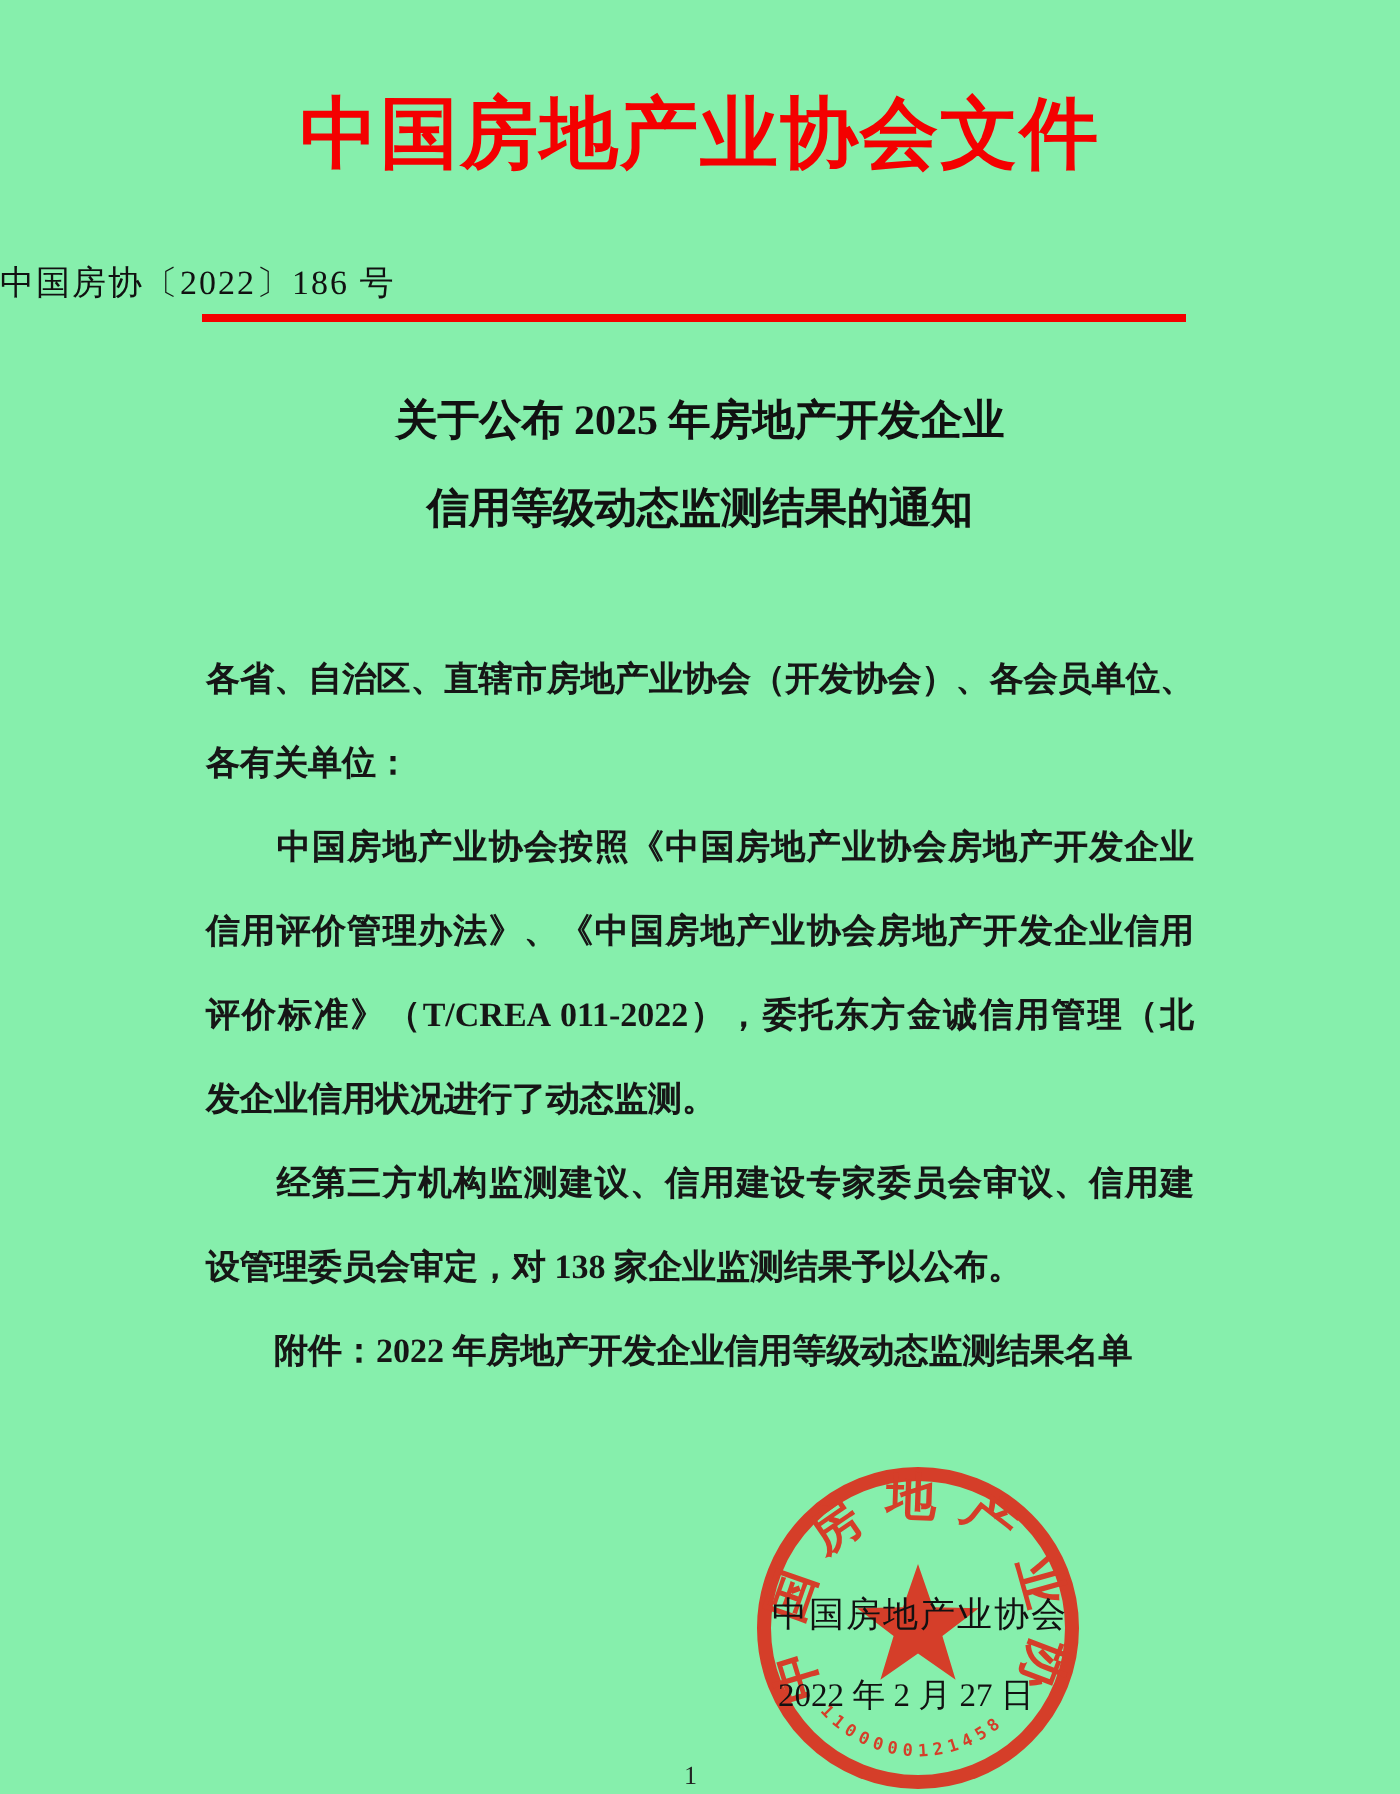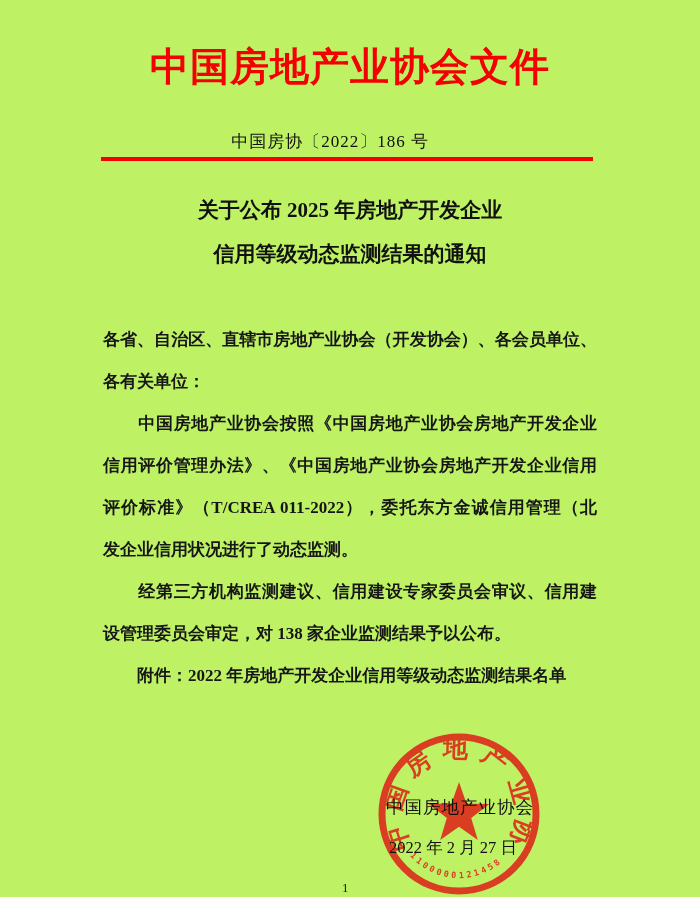--- a/index.html
+++ b/index.html
@@ -1,27 +1,27 @@
 <!DOCTYPE html>
 <html><head>
 <meta charset="utf-8">
 <style>
   html,body{margin:0;padding:0;background:#ffffff;}
   .page{
-    position:relative;width:700px;height:897px;background:#bef264;
+    position:relative;width:700px;height:897px;background:#86efac;
     font-family:"Liberation Serif","DejaVu Serif",serif;color:#1b1b1b;
     overflow:hidden;
   }
   .letterhead{
     position:absolute;top:40px;left:0;width:700px;text-align:center;
     font-size:39px;font-weight:bold;color:#f40000;letter-spacing:1px;
     white-space:nowrap;
   }
   .doc-number{
-    position:absolute;top:130px;left:0;width:660px;text-align:center;
+    position:absolute;top:130px;left:0;width:660px;text-align:left;
     font-size:17px;color:#111;letter-spacing:1px;white-space:nowrap;
   }
   .red-rule{
     position:absolute;top:157px;left:101px;width:492px;height:4px;
     background:#f40000;
   }
   .notice-title{
     position:absolute;top:188px;left:0;width:700px;text-align:center;
     font-size:21px;font-weight:bold;line-height:44px;color:#111;
   }

